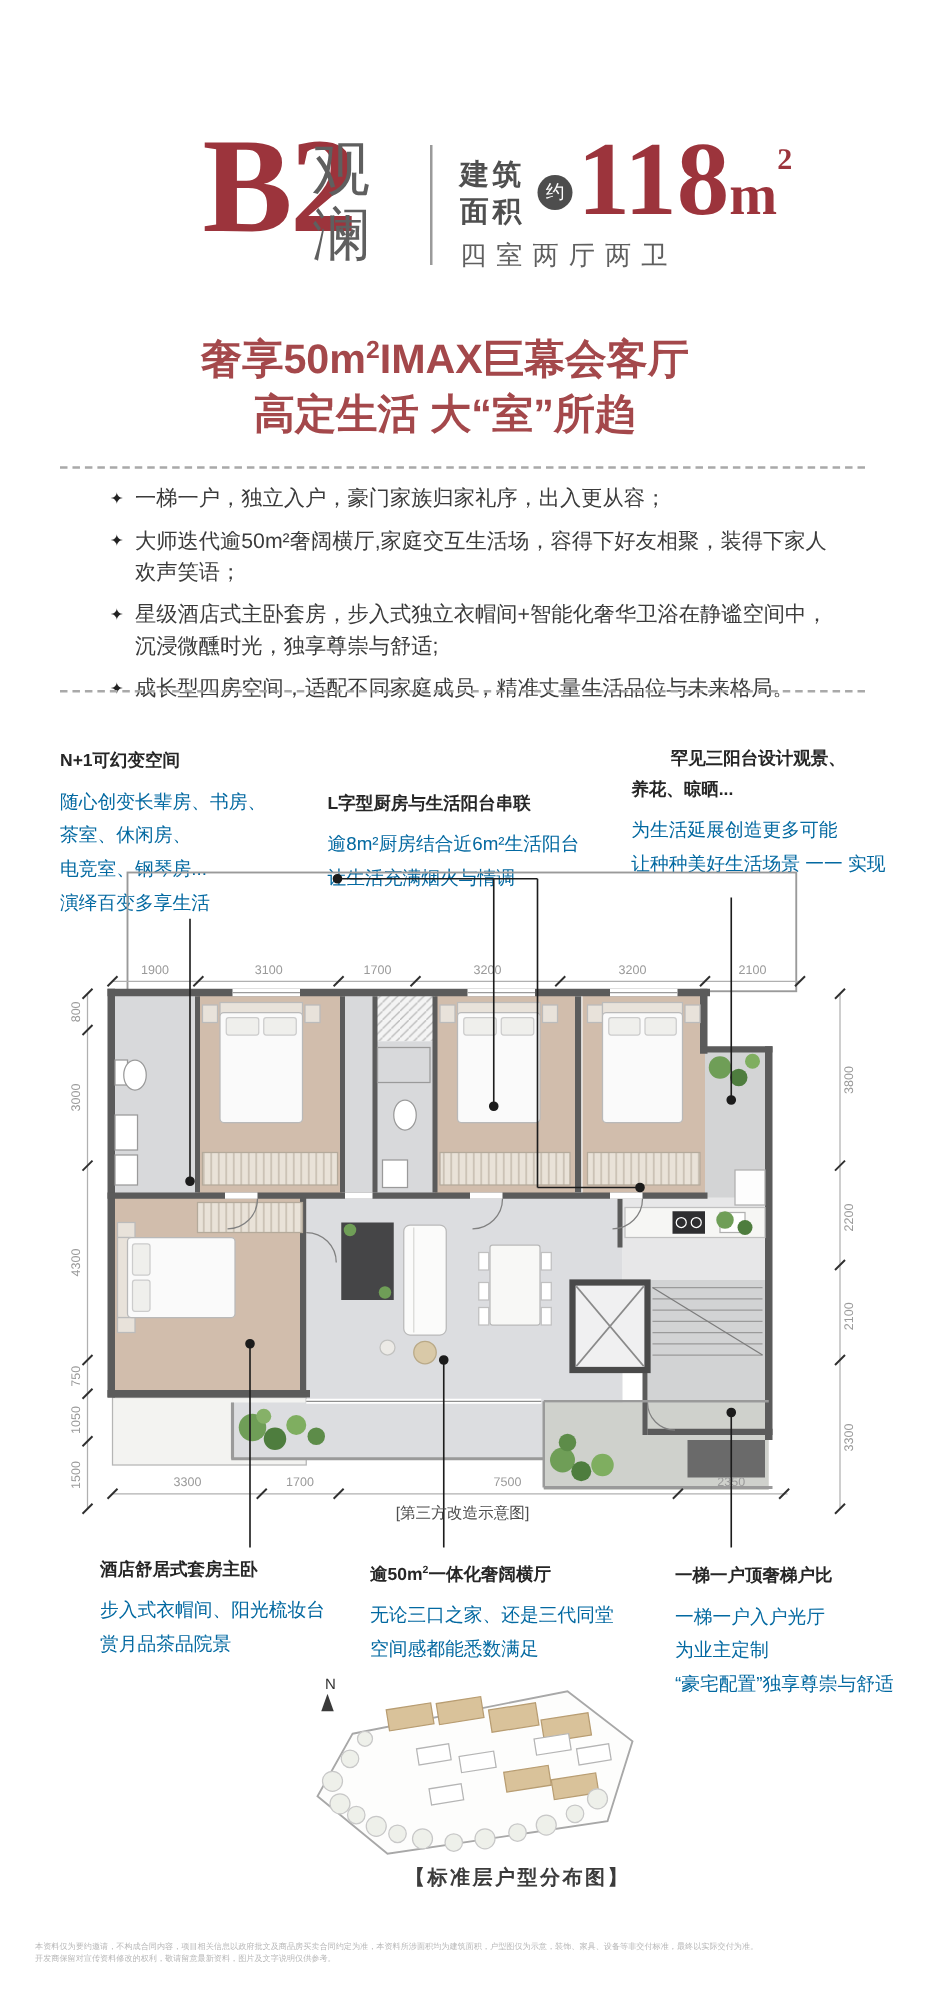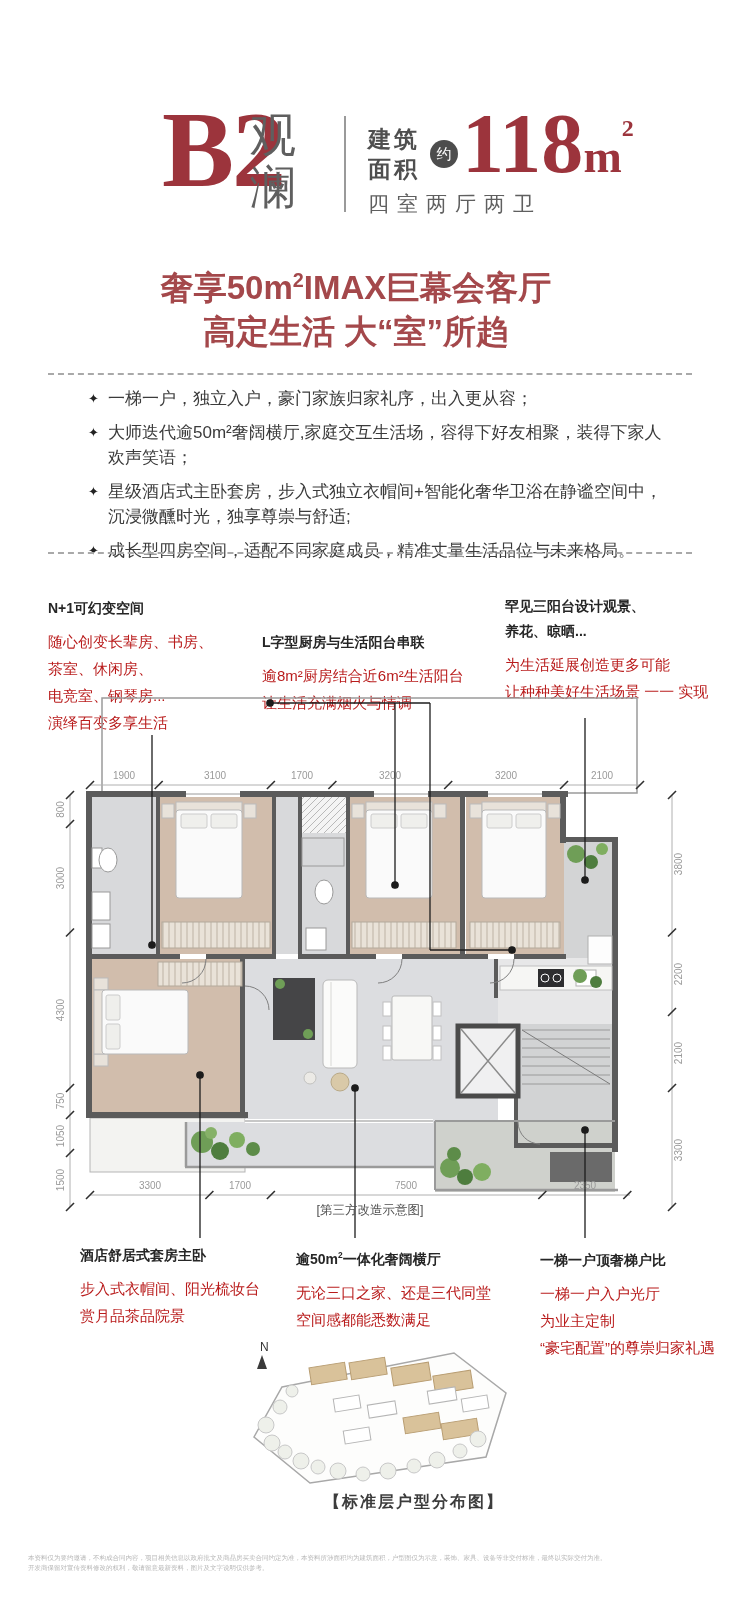--- a/index.html
+++ b/index.html
@@ -25,21 +25,21 @@
 
   .dashes{border-top:2px dashed #a9a9a9;width:644px;left:48px;}
 
   
   .feats{left:88px;top:386px;width:588px;}
   .feat{position:relative;padding-left:20px;font-size:17px;line-height:25px;color:#3b3b3b;margin-bottom:9px;}
   .feat::before{content:"✦";position:absolute;left:0;top:0;font-size:13px;color:#222;}
 
   
   .callout .ctitle{font-size:14px;line-height:25px;font-weight:bold;color:#262626;margin-bottom:7px;}
-  .callout .cline{font-size:15px;line-height:27px;color:#b91c1c;}
+  .callout .cline{font-size:15px;line-height:27px;color:#0369a1;}
 
   .plan-caption{width:740px;text-align:center;font-size:12.5px;color:#4e4e4e;}
   .site-caption{width:740px;text-align:center;font-size:16px;font-weight:bold;color:#3c3c3c;letter-spacing:2px;}
 
   .fineprint{font-size:6.5px;line-height:10px;color:#b8b8b8;width:690px;}
 
   svg text{font-family:"Liberation Sans","DejaVu Sans",sans-serif;}
   .dimtxt{fill:#9a9a9a;font-size:10px;}
 </style>
 </head>
@@ -89,21 +89,21 @@
     <div class="cline">演绎百变多享生活</div>
   </div>
 
   <div class="abs callout" style="left:262px;top:630px;">
     <div class="ctitle">L字型厨房与生活阳台串联</div>
     <div class="cline">逾8m²厨房结合近6m²生活阳台</div>
     <div class="cline">让生活充满烟火与情调</div>
   </div>
 
   <div class="abs callout" style="left:505px;top:594px;">
-    <div class="ctitle" style="margin-bottom:0;">罕见三阳台设计观景、</div>
+    <div class="ctitle" style="margin-bottom:0;text-align:center;">罕见三阳台设计观景、</div>
     <div class="ctitle">养花、晾晒...</div>
     <div class="cline">为生活延展创造更多可能</div>
     <div class="cline">让种种美好生活场景 一一 实现</div>
   </div>
 
   <svg class="abs" style="left:40px;top:690px;" width="660" height="550" viewBox="0 0 660 550">
     <defs>
       <pattern id="hatchV" width="6" height="6" patternUnits="userSpaceOnUse">
         <rect width="6" height="6" fill="#e9e2d8"></rect>
           <line x1="3" y1="0" x2="3" y2="6" stroke="#bdb3a5" stroke-width="1"></line>
@@ -394,21 +394,21 @@
   <div class="abs callout" style="left:296px;top:1243px;">
     <div class="ctitle"><span>逾50m</span><sup>2</sup><span>一体化奢阔横厅</span></div>
     <div class="cline">无论三口之家、还是三代同堂</div>
     <div class="cline">空间感都能悉数满足</div>
   </div>
 
   <div class="abs callout" style="left:540px;top:1248px;">
     <div class="ctitle">一梯一户顶奢梯户比</div>
     <div class="cline">一梯一户入户光厅</div>
     <div class="cline">为业主定制</div>
-    <div class="cline">“豪宅配置”的尊崇归家礼遇</div>
+    <div class="cline">“豪宅配置”独享尊崇与舒适</div>
   </div>
 
   <svg class="abs" style="left:222px;top:1335px;" width="300" height="150" viewBox="0 0 300 150">
     <g>
       <text x="38" y="16" font-size="12" fill="#333" font-family="Liberation Serif, DejaVu Serif, serif">N</text>
       <polygon points="35,34 40,20 45,34" fill="#3a3a3a"></polygon>
     </g>
     <path d="M60,52 L232,18 L284,58 L264,122 L88,148 L32,102 Z" fill="#fdfdfc" stroke="#a8a8a8" stroke-width="1.5"></path>
     <g fill="#d9c29a" stroke="#b89d72">
       <rect x="88" y="30" width="36" height="17" transform="rotate(-9 106 38)"></rect>

